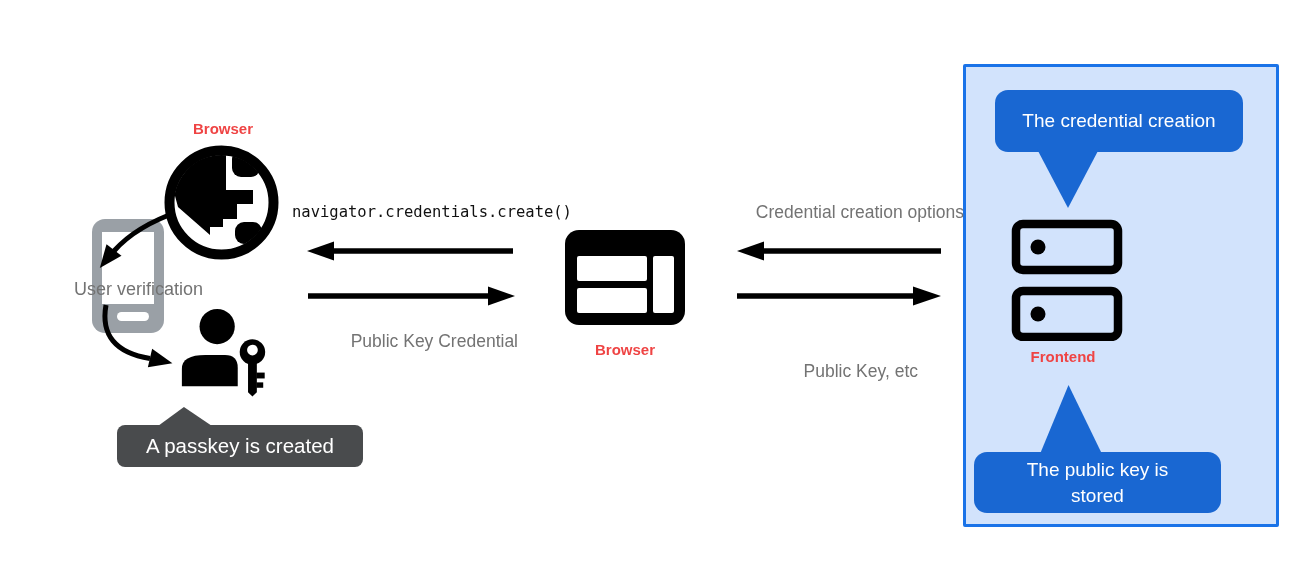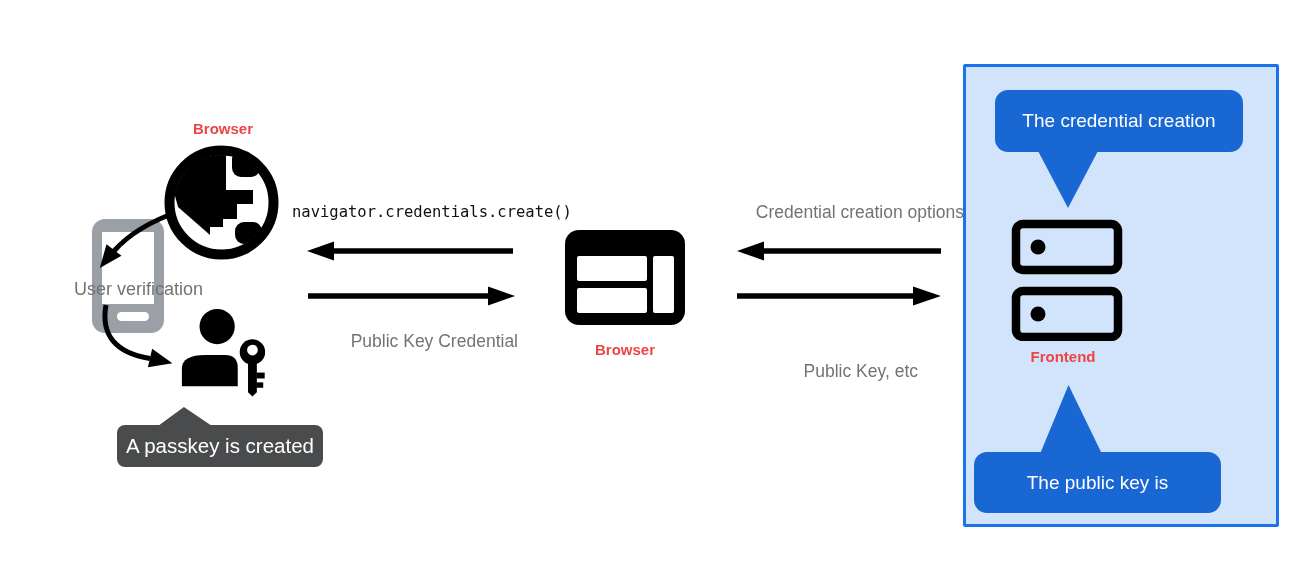--- a/index.html
+++ b/index.html
@@ -19,41 +19,42 @@
   }
   .bubble{
     position:absolute;background:#1967d2;border-radius:13px;color:#fff;
     font-size:19px;line-height:26px;text-align:center;display:flex;flex-direction:column;justify-content:center;
   }
   .tail{position:absolute;background:#1967d2;}
   #bubble-top-tail{left:1037px;top:149px;width:62px;height:59px;clip-path:polygon(0 0,100% 0,50% 100%);}
   #bubble-bottom-tail{left:1040px;top:385px;width:62px;height:69px;clip-path:polygon(46% 0,0 100%,100% 100%);}
   
   #passkey-tooltip{
-    position:absolute;left:117px;top:425px;width:206px;height:42px;background:#494b4d;border-radius:8px;
+    position:absolute;left:117px;top:425px;width:246px;height:42px;background:#494b4d;border-radius:8px;
     color:#fff;font-size:20.5px;line-height:42px;text-align:center;
   }
   #passkey-tooltip-tail{position:absolute;left:158px;top:407px;width:54px;height:19px;background:#494b4d;
     clip-path:polygon(48% 0,0 100%,100% 100%);}
   svg{display:block;}
 </style>
 </head>
 <body>
 
 <div id="canvas">
 
   <div id="backend-box"></div>
 
   <div class="bubble" style="left:995px;top:90px;width:248px;height:62px;">
     <div>The credential creation</div>
   </div>
   <div id="bubble-top-tail" class="tail"></div>
 
   <div class="bubble" style="left:974px;top:452px;width:247px;height:61px;">
     <div>The public key is</div>
+    <div>stored</div>
   </div>
   <div id="bubble-bottom-tail" class="tail"></div>
 
   <svg class="abs" style="left:1008px;top:216px;" width="115" height="125" viewBox="0 0 115 125">
     <rect x="8" y="8" width="102" height="46" rx="7" fill="none" stroke="#000" stroke-width="8.5"></rect>
     <circle cx="30" cy="31" r="7.5" fill="#000"></circle>
     <rect x="8" y="75" width="102" height="46" rx="7" fill="none" stroke="#000" stroke-width="8.5"></rect>
     <circle cx="30" cy="98" r="7.5" fill="#000"></circle>
   </svg>
   <div class="lbl node-label" style="left:1013px;top:348px;width:100px;">Frontend</div>

